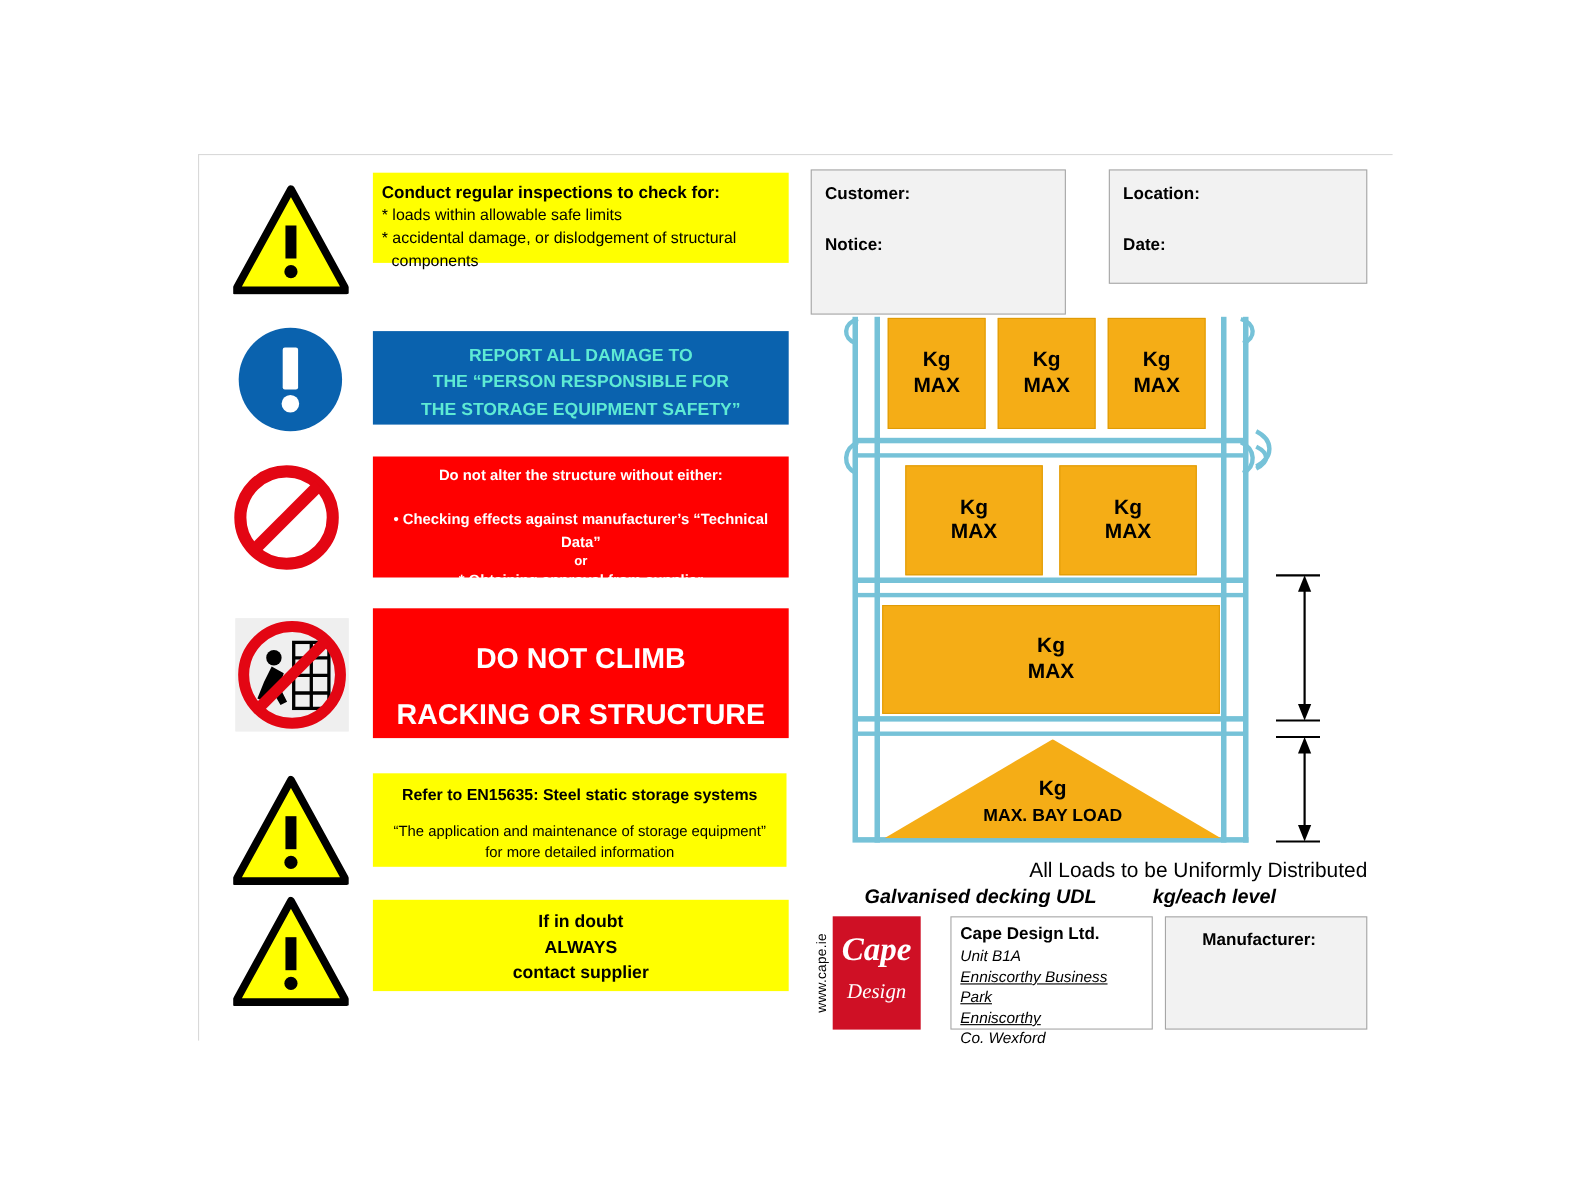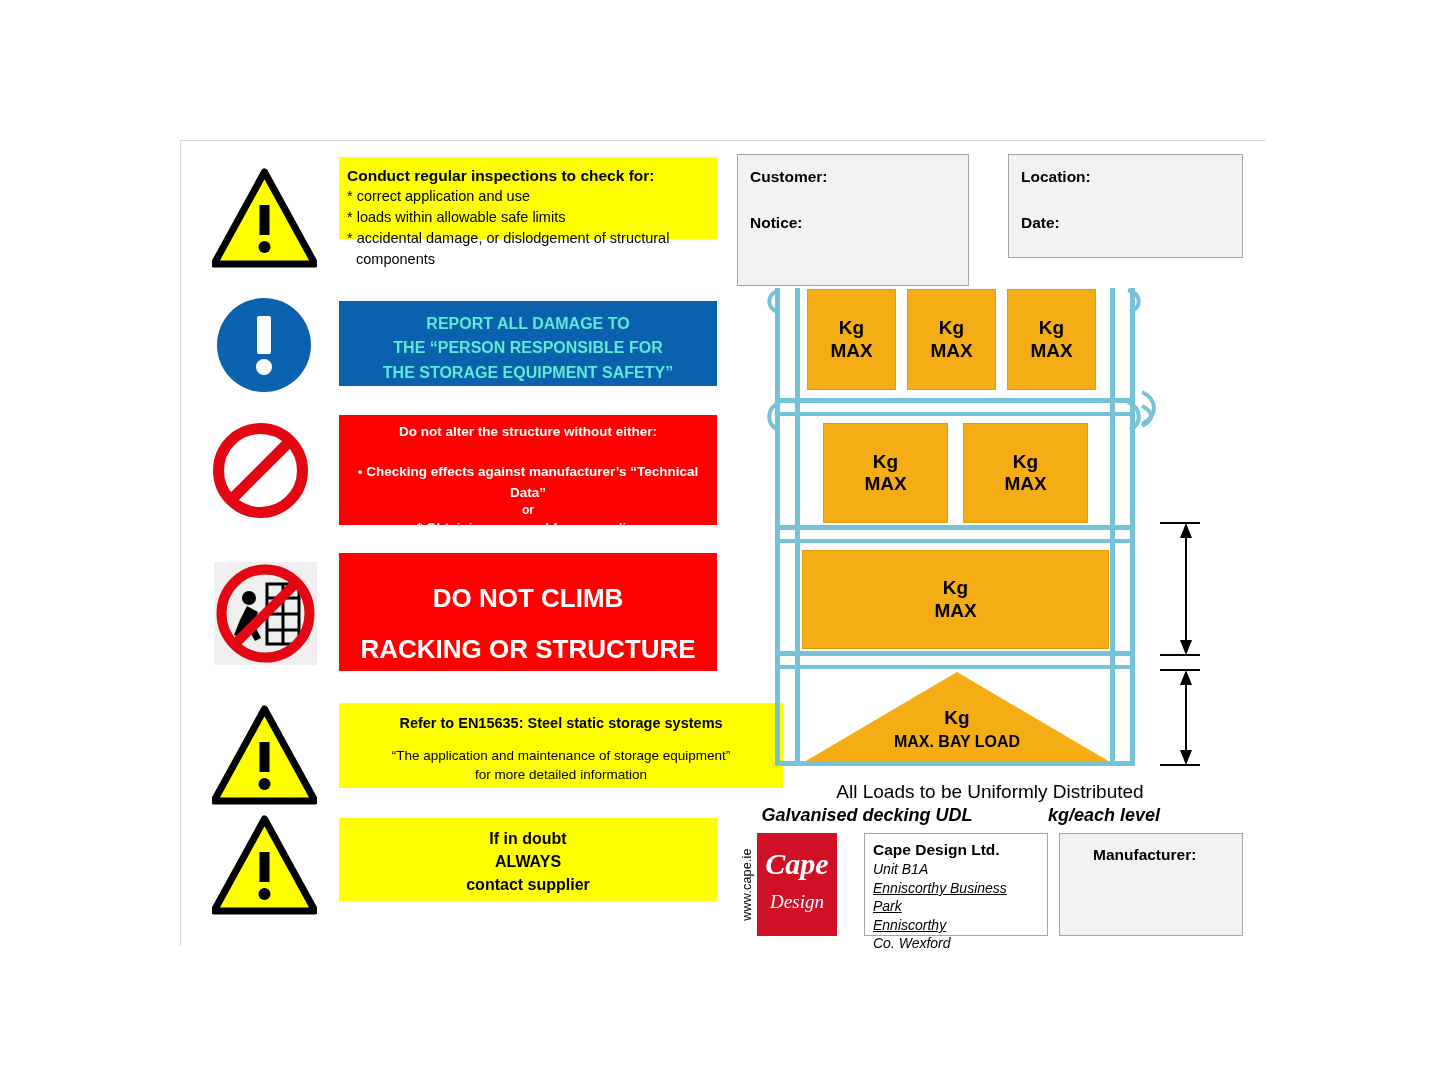--- a/index.html
+++ b/index.html
@@ -13,21 +13,21 @@
   .red{background:#ff0000;color:#fff;}
   .bold{font-weight:bold;}
   .center{text-align:center;}
   
   .tri{position:relative;width:100%;height:100%;}
   
   .box{position:absolute;background:#f2f2f2;border:1px solid #a6a6a6;box-sizing:border-box;}
   .box .lbl{position:absolute;font-size:15.5px;}
   .kgbox{position:absolute;background:#f5ad16;border:1px solid #e09b06;box-sizing:border-box;display:flex;flex-direction:column;align-items:center;justify-content:center;font-weight:bold;font-size:19px;line-height:1.18;color:#000;}
   .rackline{position:absolute;background:#76c2d8;}
-  .capt{position:absolute;text-align:center;}
+  .capt{position:absolute;text-align:right;}
   .capt1{font-size:19px;}
   .capt2{font-size:18px;font-style:italic;font-weight:bold;}
   .logo{position:absolute;left:757px;top:833px;width:80px;height:103px;background:#cf1025;color:#fff;}
   .logo .cape{position:absolute;left:0;top:14px;width:80px;text-align:center;font-size:30px;font-style:italic;font-weight:bold;font-family:"Liberation Serif",serif;}
   .logo .design{position:absolute;left:0;top:58px;width:80px;text-align:center;font-size:19px;font-style:italic;font-family:"Liberation Serif",serif;}
   .www{position:absolute;left:722px;top:833px;width:103px;height:18px;transform:rotate(-90deg);transform-origin:0 0;font-size:12.5px;text-align:center;color:#000;letter-spacing:.2px;}
   .addr{position:absolute;left:864px;top:833px;width:184px;height:103px;border:1px solid #a6a6a6;box-sizing:border-box;padding:6px 8px;font-size:14px;line-height:1.32;font-style:italic;}
   .addr .nm{font-style:normal;font-weight:bold;font-size:15.5px;}
   .u{text-decoration:underline;}
   .mfr{position:absolute;left:1059px;top:833px;width:184px;height:103px;background:#f2f2f2;border:1px solid #a6a6a6;box-sizing:border-box;}
@@ -41,21 +41,20 @@
 
   <div class="icon" style="left:212px;top:168px;width:105px;height:100px;">
     <svg viewBox="0 0 105 100" width="105" height="100" class="tri">
       <polygon points="52.5,4 103,96 2,96" fill="#ffff00" stroke="#000" stroke-width="7" stroke-linejoin="round"></polygon>
       <rect x="47.5" y="37" width="10" height="30" fill="#000"></rect>
       <circle cx="52.5" cy="79" r="6" fill="#000"></circle>
     </svg>
   </div>
   <div class="msg yellow" style="left:339px;top:157px;width:378px;height:82px;padding:8px 10px 0 8px;">
     <div class="bold" style="font-size:15.5px;line-height:1.38;">Conduct regular inspections to check for:</div>
-    <div style="font-size:14.5px;line-height:1.45;">* correct application and use</div>
     <div style="font-size:14.5px;line-height:1.45;">* loads within allowable safe limits</div>
     <div style="font-size:14.5px;line-height:1.45;">* accidental damage, or dislodgement of structural</div>
     <div style="font-size:14.5px;line-height:1.45;padding-left:9px;">components</div>
   </div>
 
   <div class="icon" style="left:216px;top:297px;width:96px;height:96px;">
     <svg viewBox="0 0 96 96" width="96" height="96">
       <circle cx="48" cy="48" r="47" fill="#0a62ae"></circle>
       <rect x="41" y="19" width="14" height="38" rx="2" fill="#fff"></rect>
       <circle cx="48" cy="70" r="8" fill="#fff"></circle>
@@ -103,21 +102,21 @@
     <div class="center bold" style="font-size:26px;line-height:1.35;margin-top:16px;">RACKING OR STRUCTURE</div>
   </div>
 
   <div class="icon" style="left:212px;top:705px;width:105px;height:100px;">
     <svg viewBox="0 0 105 100" width="105" height="100">
       <polygon points="52.5,4 103,96 2,96" fill="#ffff00" stroke="#000" stroke-width="7" stroke-linejoin="round"></polygon>
       <rect x="47.5" y="37" width="10" height="30" fill="#000"></rect>
       <circle cx="52.5" cy="79" r="6" fill="#000"></circle>
     </svg>
   </div>
-  <div class="msg yellow" style="left:339px;top:703px;width:444px;height:85px;padding-top:10px;">
+  <div class="msg yellow" style="left:339px;top:703px;width:376px;height:85px;padding-top:10px;">
     <div class="center bold" style="font-size:14.5px;line-height:1.5;">Refer to EN15635: Steel static storage systems</div>
     <div class="center" style="font-size:13.5px;line-height:1.45;margin-top:11px;">“The application and maintenance of storage equipment”</div>
     <div class="center" style="font-size:13.5px;line-height:1.45;">for more detailed information</div>
   </div>
 
   <div class="icon" style="left:212px;top:815px;width:105px;height:100px;">
     <svg viewBox="0 0 105 100" width="105" height="100">
       <polygon points="52.5,4 103,96 2,96" fill="#ffff00" stroke="#000" stroke-width="7" stroke-linejoin="round"></polygon>
       <rect x="47.5" y="37" width="10" height="30" fill="#000"></rect>
       <circle cx="52.5" cy="79" r="6" fill="#000"></circle>

